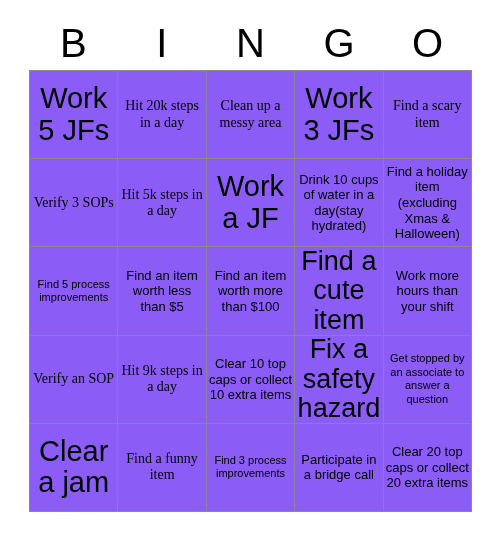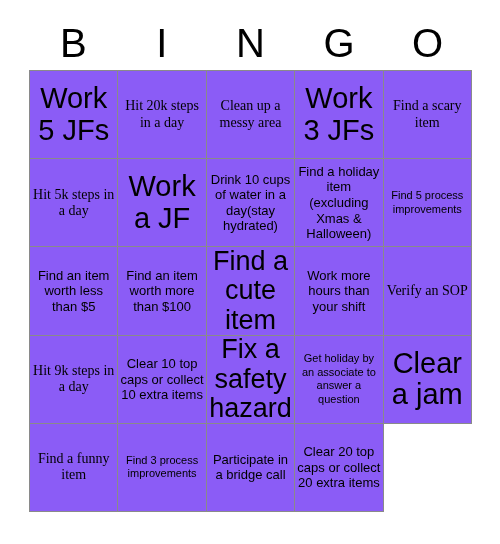--- a/index.html
+++ b/index.html
@@ -113,20 +113,23 @@
         <span class="celltext">Clean up a messy area</span>
       </div>
     <div class="cell sz-xl">
         <span class="celltext">Work 3 JFs</span>
       </div>
     <div class="cell sz-md">
         <span class="celltext">Find a scary item</span>
       </div>
 
     <div class="cell sz-md">
+        <span class="celltext">Verify 3 SOPs</span>
+      </div>
+    <div class="cell sz-md">
         <span class="celltext">Hit 5k steps in a day</span>
       </div>
     <div class="cell sz-xl">
         <span class="celltext">Work a JF</span>
       </div>
     <div class="cell sz-xs">
         <span class="celltext">Drink 10 cups of water in a day(stay hydrated)</span>
       </div>
     <div class="cell sz-xs">
         <span class="celltext">Find a holiday item (excluding Xmas &amp; Halloween)</span>
@@ -154,21 +157,21 @@
     <div class="cell sz-md">
         <span class="celltext">Hit 9k steps in a day</span>
       </div>
     <div class="cell sz-sm">
         <span class="celltext">Clear 10 top caps or collect 10 extra items</span>
       </div>
     <div class="cell sz-lg">
         <span class="celltext">Fix a safety hazard</span>
       </div>
     <div class="cell sz-xxs">
-        <span class="celltext">Get holiday by an associate to answer a question</span>
+        <span class="celltext">Get stopped by an associate to answer a question</span>
       </div>
 
     <div class="cell sz-xl">
         <span class="celltext">Clear a jam</span>
       </div>
     <div class="cell sz-md">
         <span class="celltext">Find a funny item</span>
       </div>
     <div class="cell sz-xxs">
         <span class="celltext">Find 3 process improvements</span>

